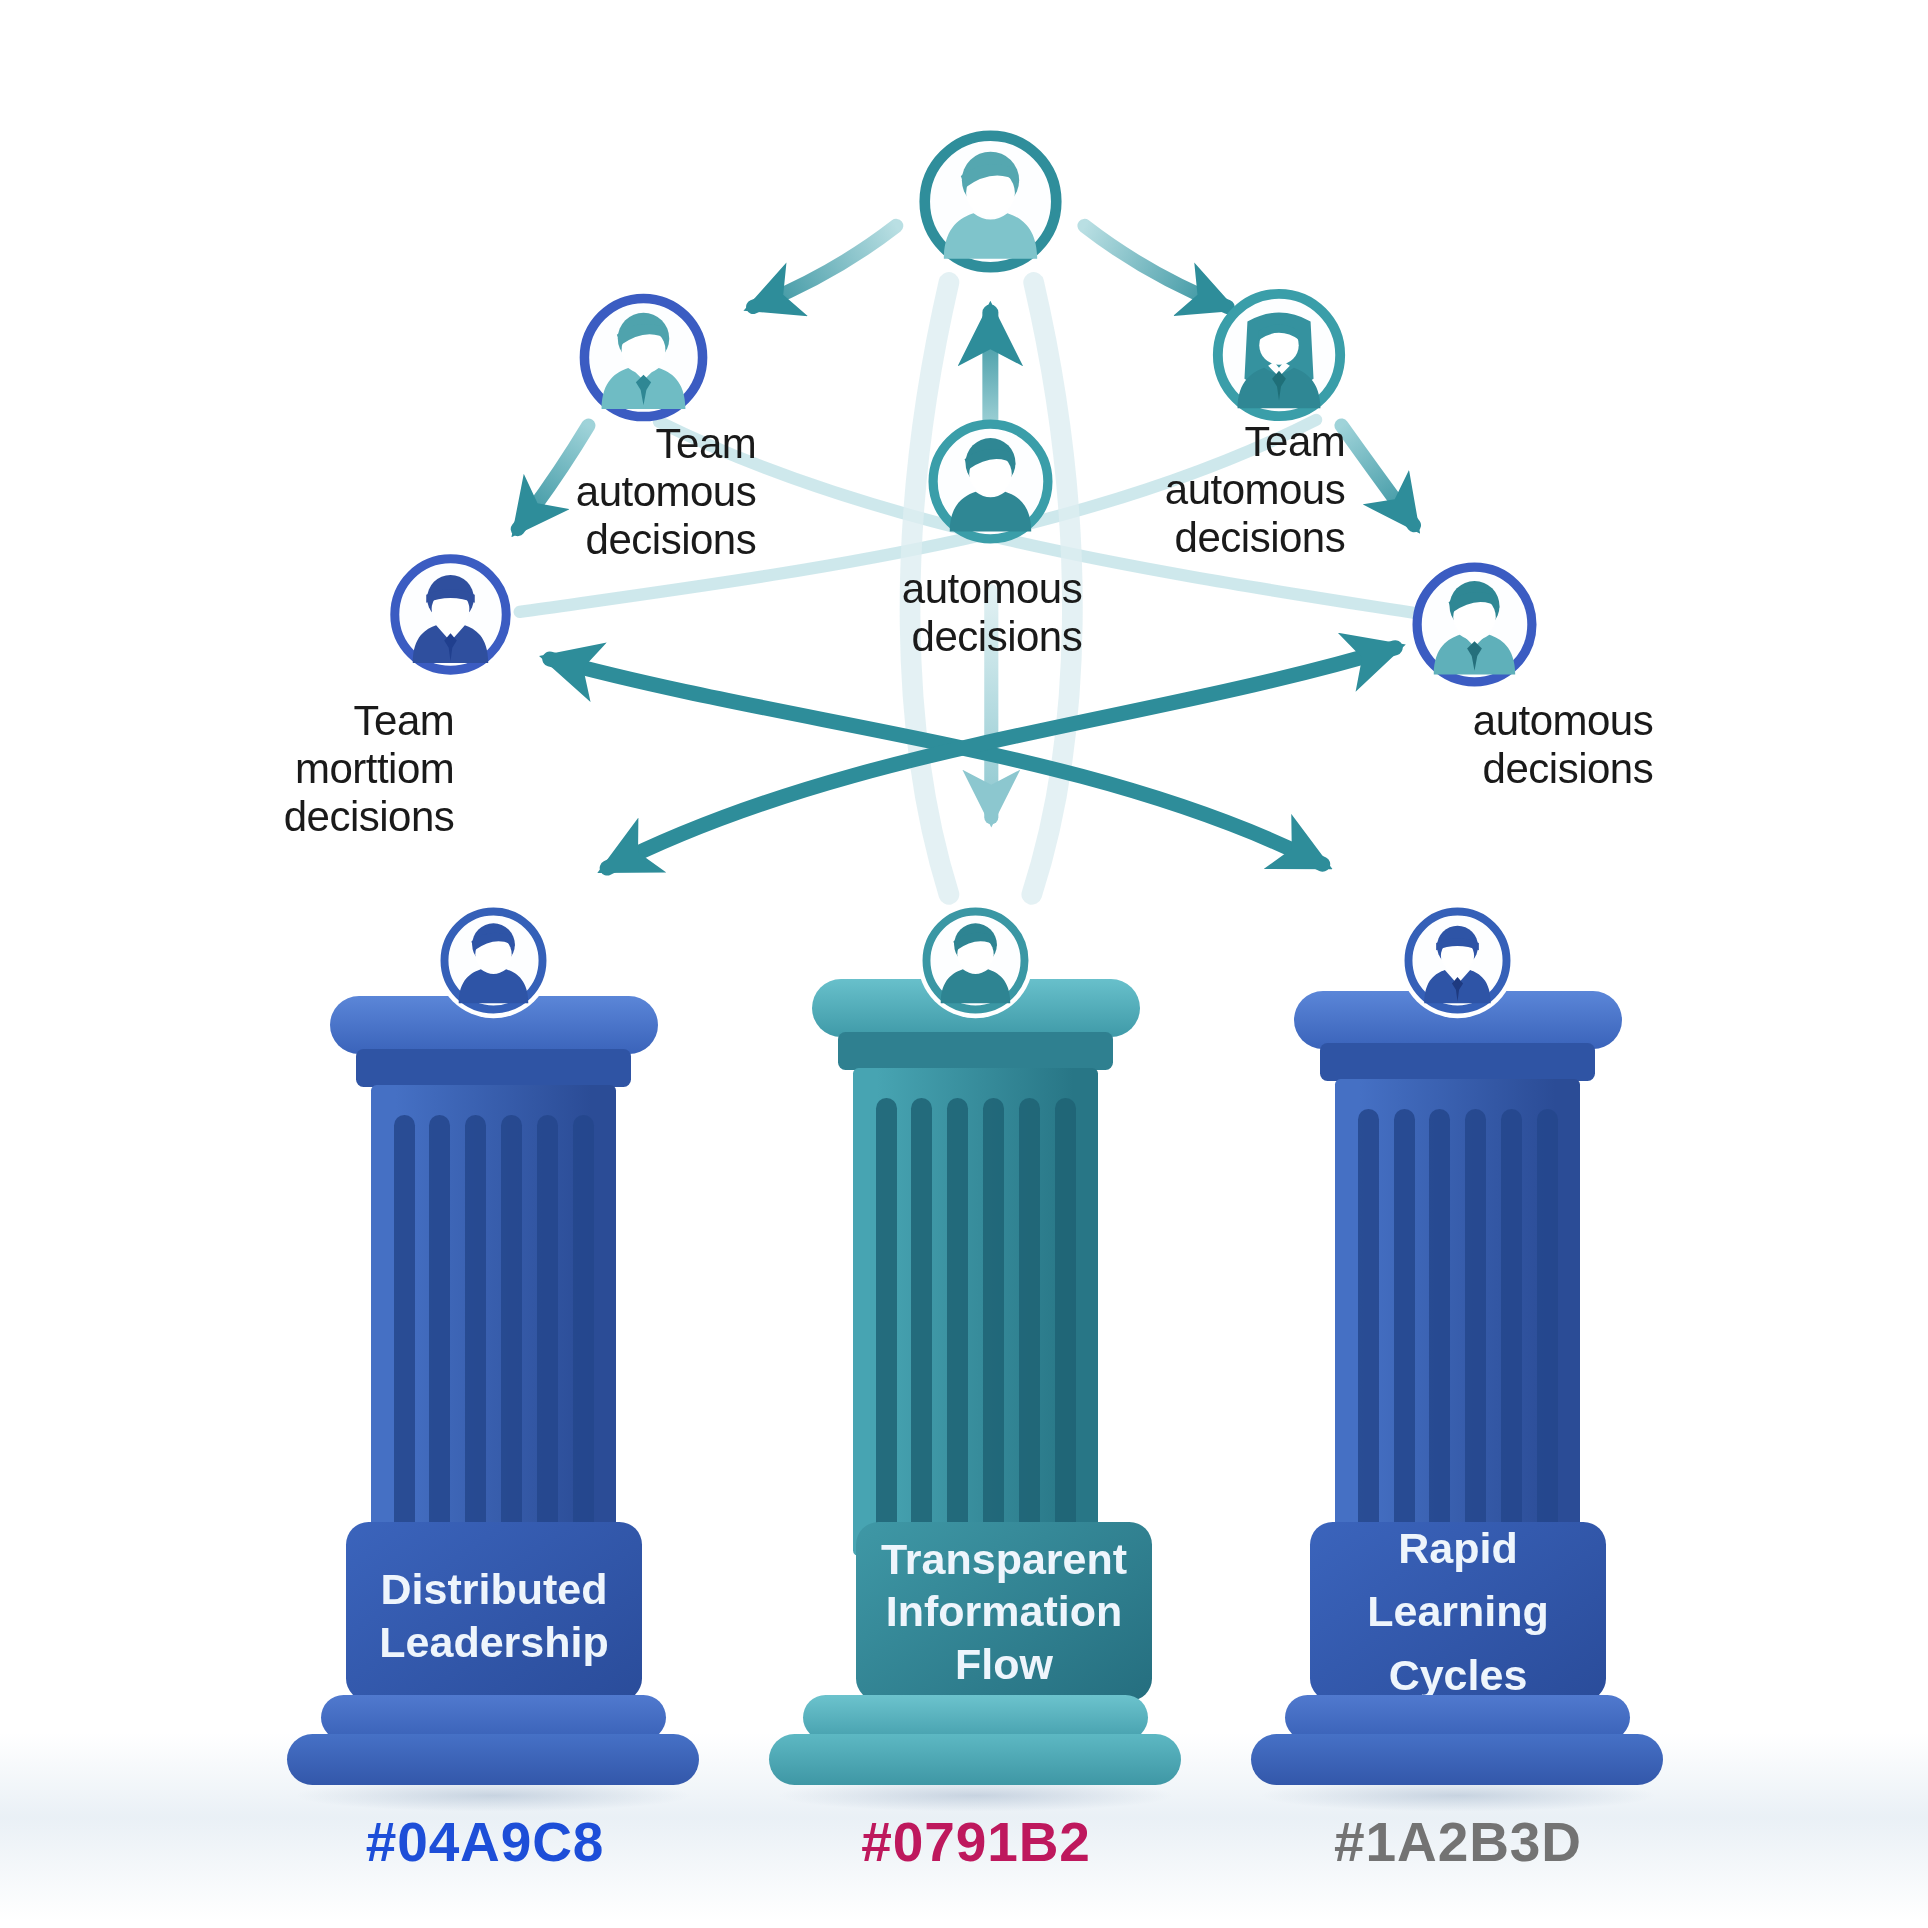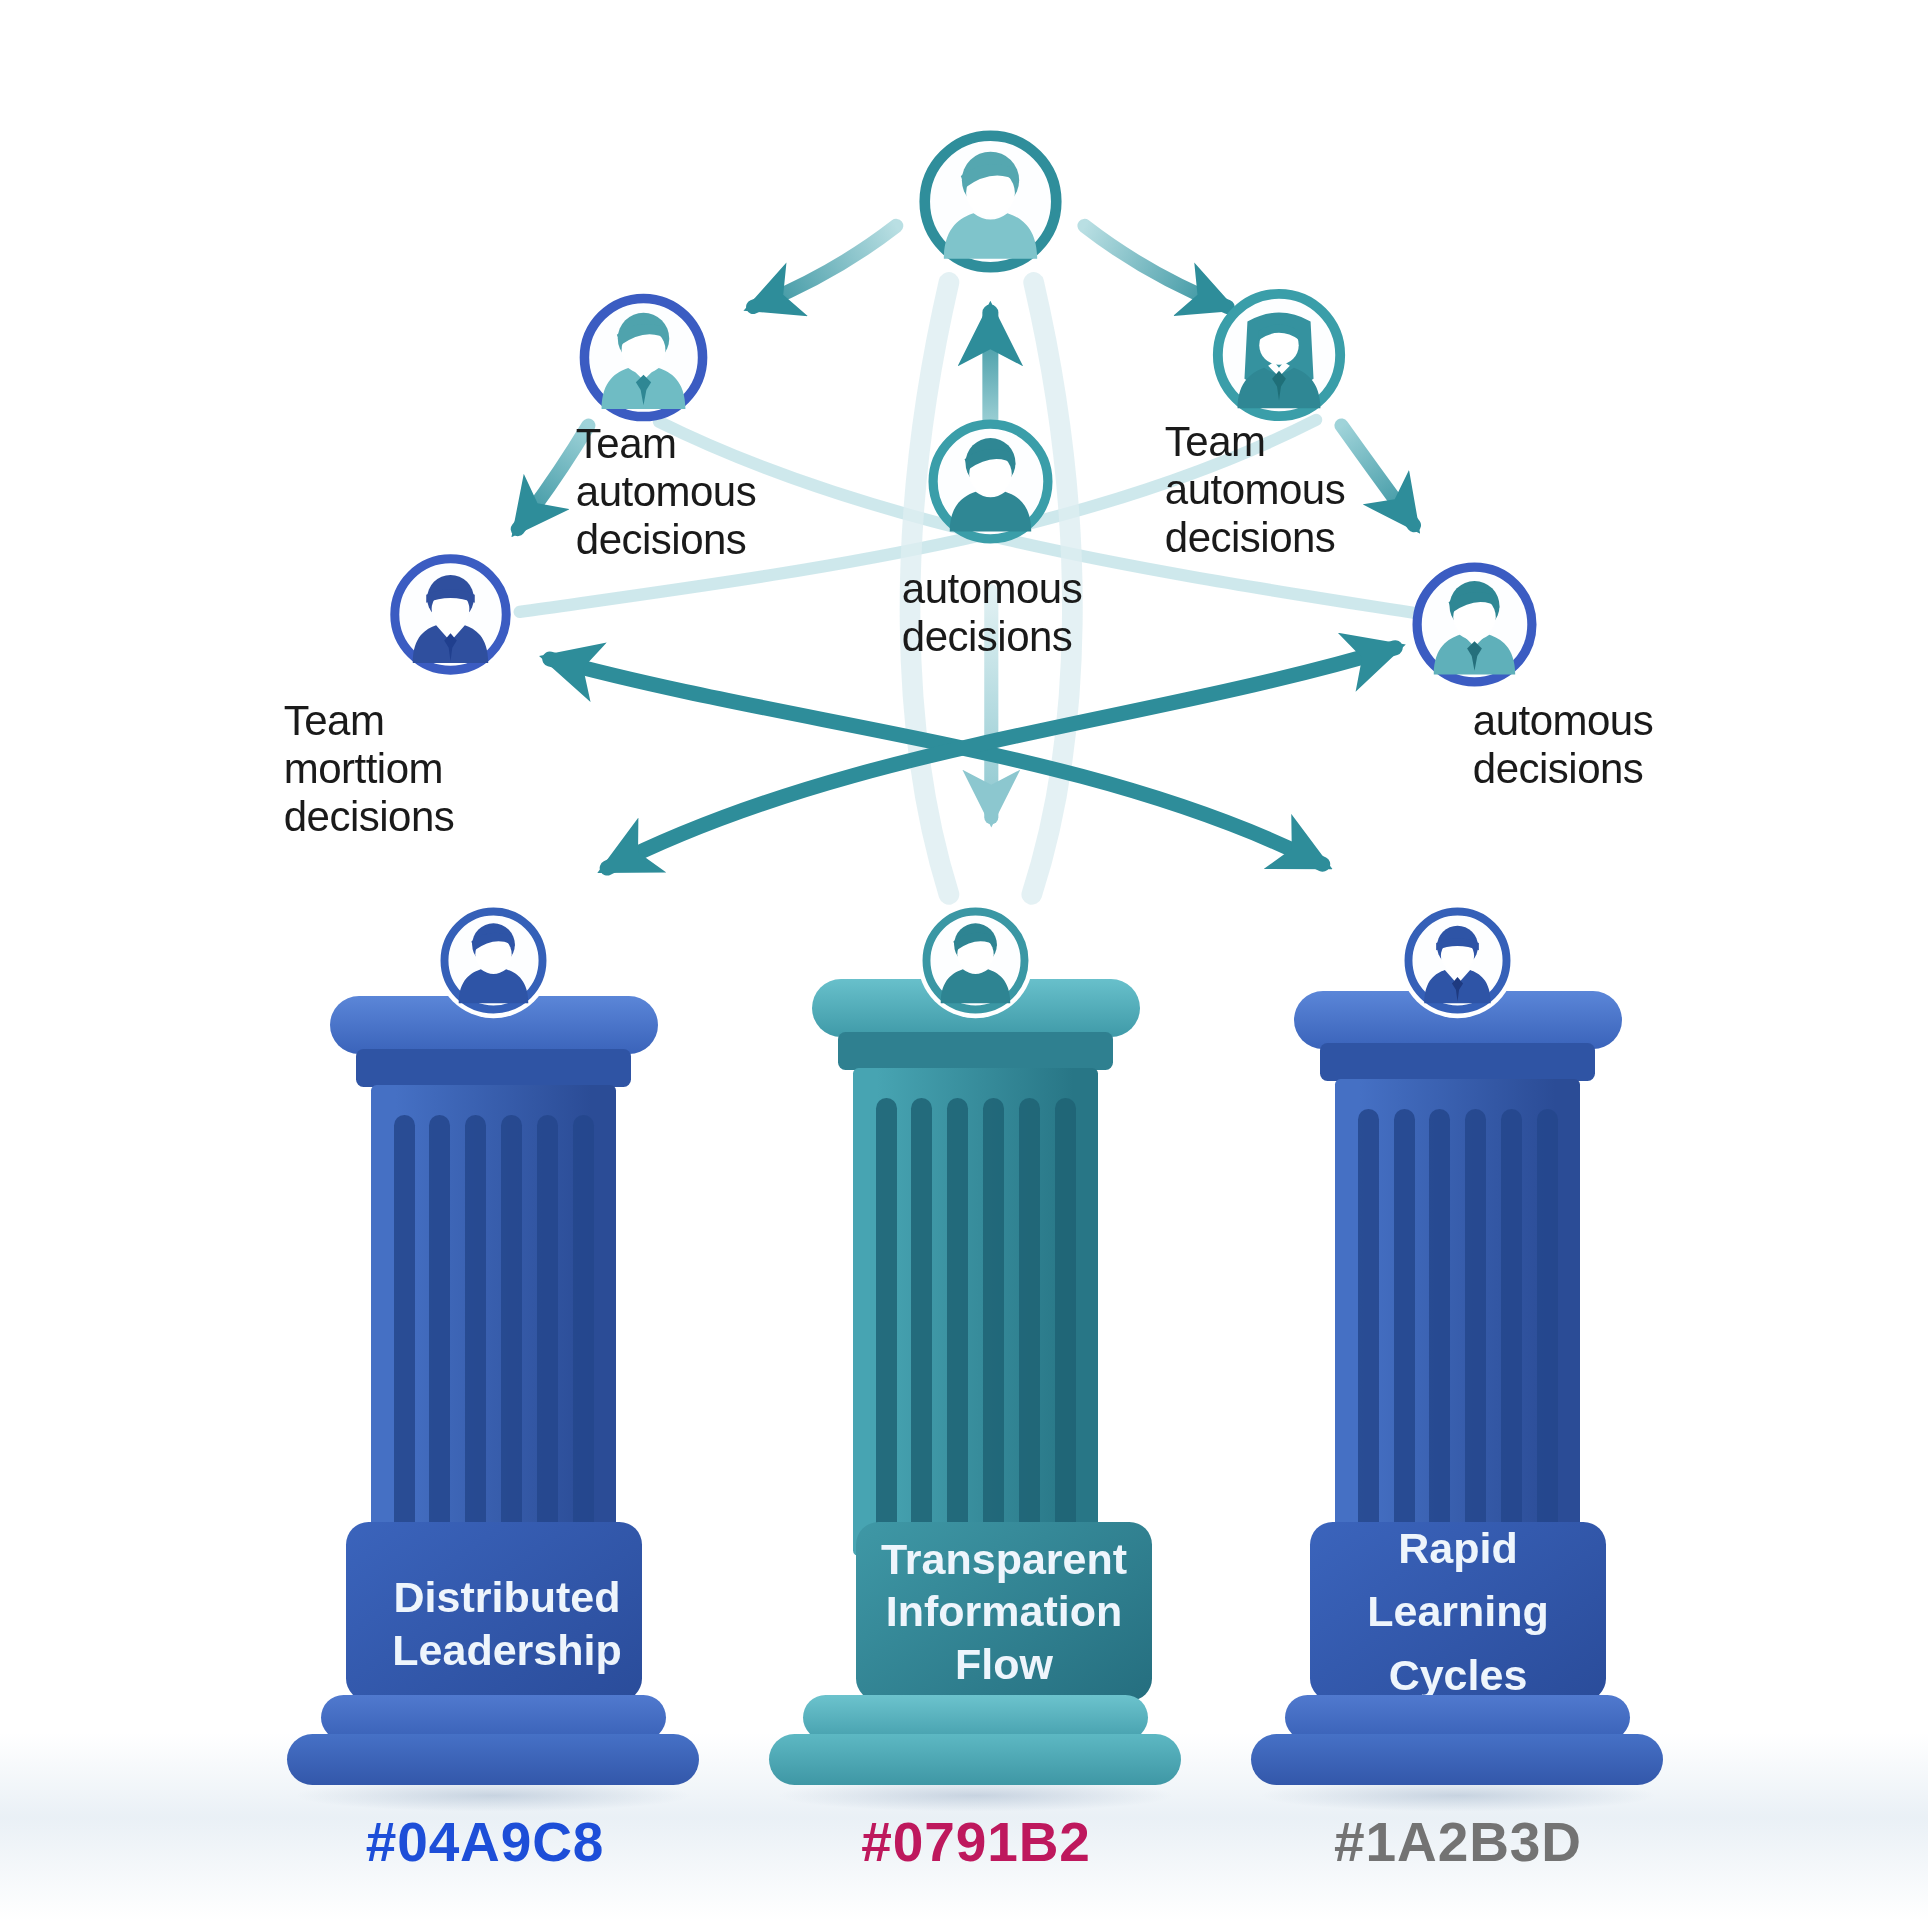--- a/index.html
+++ b/index.html
@@ -2,21 +2,21 @@
 <html style="font-size:15px"><head>
 <meta charset="utf-8">
 <style>
   html,body{margin:0;padding:0;background:#ffffff;}
   #canvas{position:relative;width:1928px;height:1928px;background:#ffffff;overflow:hidden;
           font-family:"Liberation Sans","DejaVu Sans",sans-serif;}
   #arrows{position:absolute;left:0;top:0;width:1928px;height:1928px;}
   #floor{position:absolute;left:0;top:1733px;width:1928px;height:188px;
          background:linear-gradient(180deg,rgba(223,233,241,0) 0%,rgba(216,228,238,0.55) 45%,rgba(230,238,244,0) 100%);}
   .pp{position:absolute;}
-  .dlabel{position:absolute;transform:translateX(-50%);text-align:left;
+  .dlabel{position:absolute;transform:translateX(-50%);text-align:right;
           font-size:42px;line-height:1.14;font-weight:500;color:#1a1a1a;letter-spacing:-0.5px;white-space:nowrap;}
   .ped-label{position:absolute;display:flex;flex-direction:column;align-items:center;justify-content:center;
           text-align:center;color:#eef5fc;font-size:43px;font-weight:600;line-height:1.22;letter-spacing:0;}
   .hex{position:absolute;transform:translateX(-50%);font-size:55px;font-weight:700;letter-spacing:0.9px;white-space:nowrap;}
 </style>
 </head>
 <body>
 
 <div id="canvas">
   <svg id="arrows" xmlns="http://www.w3.org/2000/svg" viewBox="0 0 2048 2048" width="1928" height="1928">
@@ -77,21 +77,21 @@
       <div class="pp" style="left: 330px; top: 996px; width: 328px; height: 58px; border-radius: 29px; background: linear-gradient(rgb(91, 134, 216), rgb(58, 99, 186));"></div>
       <div class="pp" style="left: 356px; top: 1049px; width: 275px; height: 38px; border-radius: 7.5px; background: rgb(47, 84, 164);"></div>
       <div class="pp" style="left: 371px; top: 1085px; width: 245px; height: 471px; border-radius: 5.6px; background: linear-gradient(90deg, rgb(69, 112, 196) 10%, rgb(43, 76, 150) 90%);"></div>
       <div class="pp" style="left: 394px; top: 1115px; width: 21px; height: 427px; border-radius: 10.4px; background: rgb(36, 70, 140); opacity: 0.85;"></div>
       <div class="pp" style="left: 429px; top: 1115px; width: 21px; height: 427px; border-radius: 10.4px; background: rgb(36, 70, 140); opacity: 0.85;"></div>
       <div class="pp" style="left: 465px; top: 1115px; width: 21px; height: 427px; border-radius: 10.4px; background: rgb(36, 70, 140); opacity: 0.85;"></div>
       <div class="pp" style="left: 501px; top: 1115px; width: 21px; height: 427px; border-radius: 10.4px; background: rgb(36, 70, 140); opacity: 0.85;"></div>
       <div class="pp" style="left: 537px; top: 1115px; width: 21px; height: 427px; border-radius: 10.4px; background: rgb(36, 70, 140); opacity: 0.85;"></div>
       <div class="pp" style="left: 573px; top: 1115px; width: 21px; height: 427px; border-radius: 10.4px; background: rgb(36, 70, 140); opacity: 0.85;"></div>
       <div class="pp" style="left: 346px; top: 1522px; width: 296px; height: 179px; border-radius: 22.6px; background: linear-gradient(145deg, rgb(59, 100, 188), rgb(42, 76, 154));">
-        <div class="ped-label" style="left: 0px; top: 12px; width: 100%; height: 100%; margin-left: 13px;">
+        <div class="ped-label" style="left: 0px; top: 4px; width: 100%; height: 100%;">
           <div>Distributed</div>
           <div>Leadership</div>
         </div>
       </div>
       <div class="pp" style="left: 321px; top: 1695px; width: 345px; height: 45px; border-radius: 22.6px; background: linear-gradient(rgb(80, 121, 206), rgb(58, 98, 184));"></div>
       <div class="pp" style="left: 287px; top: 1734px; width: 412px; height: 51px; border-radius: 25.4px; background: linear-gradient(rgb(70, 113, 198), rgb(51, 87, 170));"></div>
       <div class="hex" style="left: 485px; top: 1810px; color: #1d4ed8;">#04A9C8</div>
       <div class="pp" style="left: 976px; top: 1774px; width: 527px; height: 43px; transform: translateX(-50%); border-radius: 50%; background: radial-gradient(closest-side, rgba(125, 150, 180, 0.35), rgba(125, 150, 180, 0) 75%);"></div>
       <div class="pp" style="left: 812px; top: 979px; width: 328px; height: 58px; border-radius: 29px; background: linear-gradient(rgb(104, 192, 203), rgb(63, 154, 168));"></div>
       <div class="pp" style="left: 838px; top: 1032px; width: 275px; height: 38px; border-radius: 7.5px; background: rgb(47, 128, 144);"></div>

